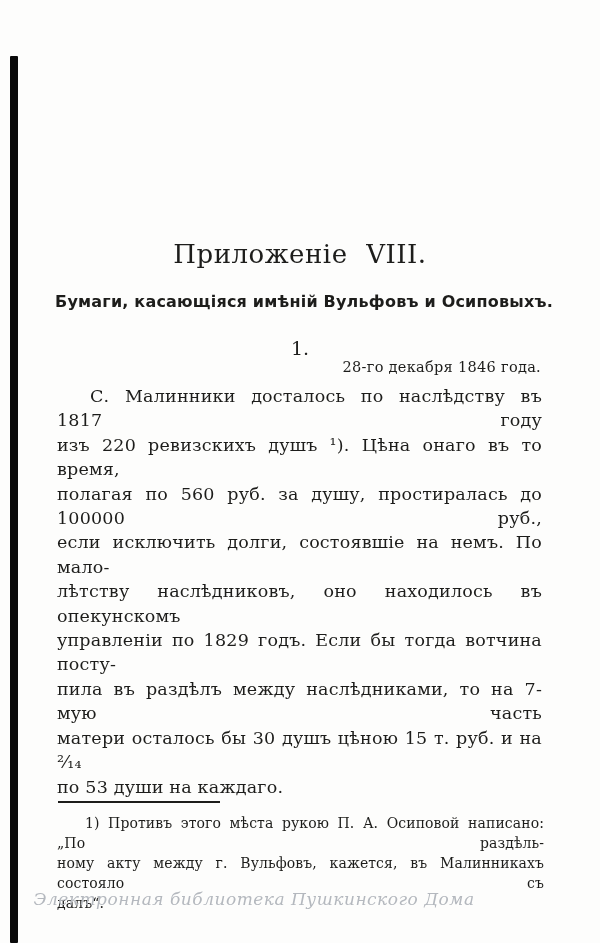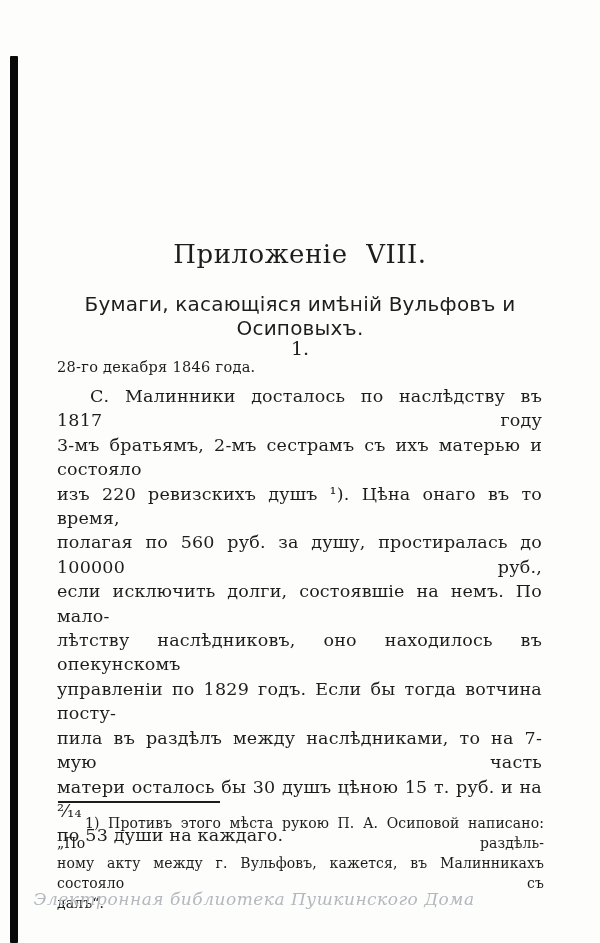--- a/index.html
+++ b/index.html
@@ -15,31 +15,31 @@
   .gutter-bar{
     position:absolute;left:10px;top:56px;width:8px;height:887px;
     background:#0a0a0a;border-radius:1px;
   }
   .title{
     position:absolute;top:239px;left:57px;width:486px;
     text-align:center;font-size:26px;letter-spacing:0.5px;word-spacing:10px;
   }
   .subtitle{
     position:absolute;top:292px;left:47px;width:506px;
-    text-align:center;
-    font-family:"DejaVu Sans", sans-serif;font-weight:normal;
-    font-size:20px;letter-spacing:0.2px;
+    text-align:right;
+    font-family:"DejaVu Sans", sans-serif;font-weight:bold;
+    font-size:16px;letter-spacing:0.2px;
   }
   .docnum{
     position:absolute;top:337px;left:57px;width:486px;
     text-align:center;font-size:19px;
   }
   .dateline{
     position:absolute;top:359px;left:57px;width:484px;
-    font-size:14.5px;letter-spacing:0.3px;
+    text-align:right;font-size:14.5px;letter-spacing:0.3px;
   }
   .bodytext{
     position:absolute;top:384px;left:57px;width:485px;
     font-size:17.5px;line-height:24.4px;letter-spacing:0.2px;
   }
   .jline{text-align:justify;text-align-last:justify;}
   .jline.last{text-align-last:left;}
   .indent{text-indent:33px;}
   .fn-rule{
     position:absolute;top:801px;left:58px;width:162px;height:0;
@@ -67,21 +67,20 @@
 
   <div class="subtitle">Бумаги, касающіяся имѣній Вульфовъ и Осиповыхъ.</div>
 
   <div class="docnum">1.</div>
 
   <div class="dateline">28-го декабря 1846 года.</div>
 
   <div class="bodytext">
     <div>
       <div class="jline indent">С. Малинники досталось по наслѣдству въ 1817 году</div>
-      <div class="jline">3-мъ братьямъ, 2-мъ сестрамъ съ ихъ матерью и состояло</div>
       <div class="jline">изъ 220 ревизскихъ душъ ¹). Цѣна онаго въ то время,</div>
       <div class="jline">полагая по 560 руб. за душу, простиралась до 100000 руб.,</div>
       <div class="jline">если исключить долги, состоявшіе на немъ. По мало-</div>
       <div class="jline">лѣтству наслѣдниковъ, оно находилось въ опекунскомъ</div>
       <div class="jline">управленіи по 1829 годъ. Если бы тогда вотчина посту-</div>
       <div class="jline">пила въ раздѣлъ между наслѣдниками, то на 7-мую часть</div>
       <div class="jline">матери осталось бы 30 душъ цѣною 15 т. руб. и на ²⁄₁₄</div>
       <div class="jline last">по 53 души на каждаго.</div>
     </div>
 

